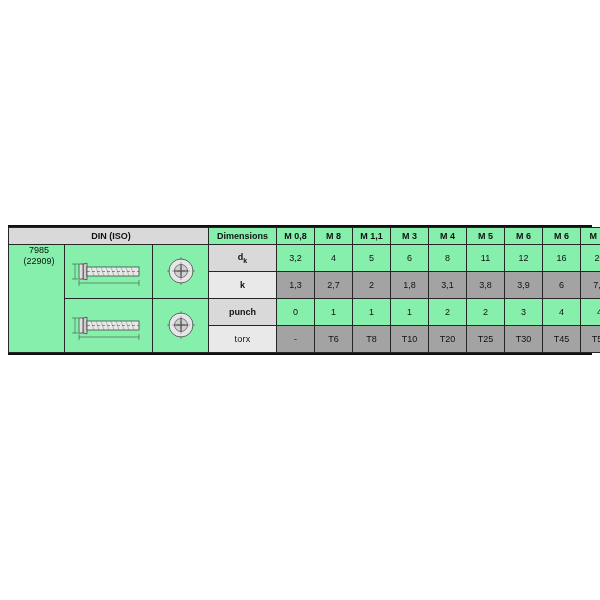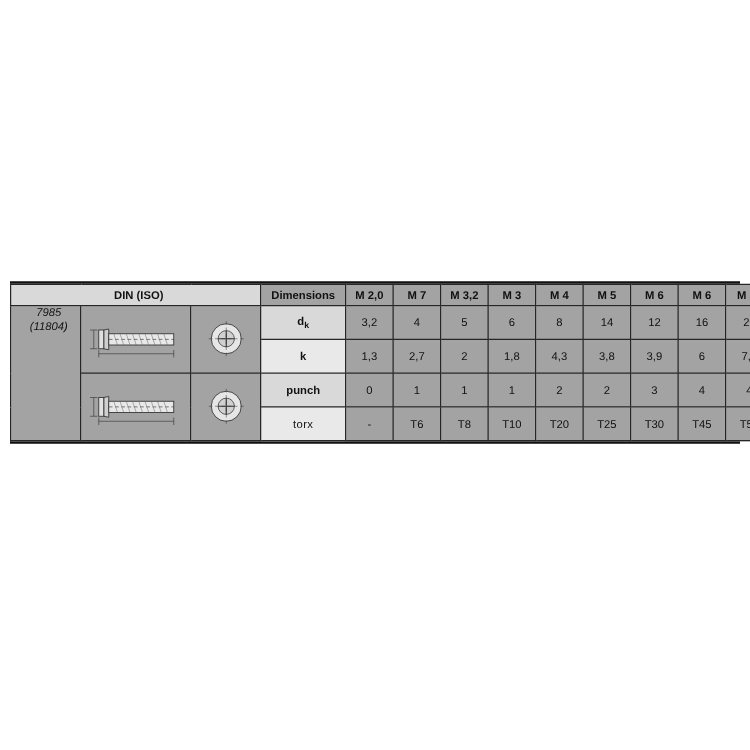--- a/index.html
+++ b/index.html
@@ -30,21 +30,21 @@
     width: 584px;
     table-layout: fixed;
   }
   table.spec td, table.spec th {
     border: 1px solid #262626;
     padding: 0;
     text-align: center;
     vertical-align: middle;
     font-size: 9px;
     color: #111;
-    background: #a3a3a3;
+    background: #86efac;
   }
   .hdr-row td {
     background: #d9d9d9;
     font-weight: bold;
     height: 16px;
     font-size: 8.5px;
   }
   .din-cell {
     background: #d9d9d9 !important;
     font-weight: bold;
@@ -53,21 +53,20 @@
     font-size: 8.5px;
     margin-left: 20px;
   }
   .code-cell {
     text-align: center;
     padding-left: 5px !important;
     vertical-align: top !important;
     font-size: 8.5px;
     line-height: 1.25;
     background: #ffffff;
-    font-style: italic;
   }
   .dim-label {
     background: #d9d9d9 !important;
     font-weight: bold;
     font-size: 9px;
   }
   .dim-label.alt {
     background: #e9e9e9 !important;
   }
   .row-alt td.val {
@@ -118,35 +117,35 @@
         <col style="width:38px">
         <col style="width:38px">
         <col style="width:38px">
         <col style="width:38px">
       </colgroup>
 
       <tbody>
           <tr class="hdr-row">
         <td colspan="3" class="din-cell">DIN (ISO)</td>
         <td>Dimensions</td>
-        <td>M 2,0</td>
-        <td>M 7</td>
-        <td>M 3,2</td>
+        <td>M 0,8</td>
+        <td>M 8</td>
+        <td>M 1,1</td>
         <td>M 3</td>
         <td>M 4</td>
         <td>M 5</td>
         <td>M 6</td>
         <td>M 6</td>
         <td>M 10</td>
       </tr>
 
       <tr>
         <td rowspan="4" class="code-cell">
           <div>7985</div>
-          <div>(11804)</div>
+          <div>(22909)</div>
         </td>
         <td rowspan="2" class="drawing-cell">
           <div class="drawing-box">
             <svg width="88" height="37" viewBox="0 0 88 37">
 
               <path d="M18 11 L22 10.2 L22 26.8 L18 26 Z" fill="#cfcfcf" stroke="#333" stroke-width="0.7"></path>
               <rect x="14" y="11" width="4" height="15" fill="#e0e0e0" stroke="#333" stroke-width="0.7"></rect>
 
               <rect x="22" y="14" width="52" height="9" fill="#e8e8e8" stroke="#333" stroke-width="0.7"></rect>
               <line x1="22" y1="18.5" x2="74" y2="18.5" stroke="#333" stroke-width="0.5" stroke-dasharray="3,2"></line>
@@ -183,33 +182,33 @@
               <line x1="14" y1="18" x2="42" y2="18" stroke="#333" stroke-width="0.4" stroke-dasharray="3,2"></line>
             </svg>
           </div>
         </td>
         <td class="dim-label">d<span class="sub">k</span></td>
         <td class="val">3,2</td>
         <td class="val">4</td>
         <td class="val">5</td>
         <td class="val">6</td>
         <td class="val">8</td>
-        <td class="val">14</td>
+        <td class="val">11</td>
         <td class="val">12</td>
         <td class="val">16</td>
         <td class="val">20</td>
       </tr>
 
       <tr class="row-alt">
         <td class="dim-label alt">k</td>
         <td class="val">1,3</td>
         <td class="val">2,7</td>
         <td class="val">2</td>
         <td class="val">1,8</td>
-        <td class="val">4,3</td>
+        <td class="val">3,1</td>
         <td class="val">3,8</td>
         <td class="val">3,9</td>
         <td class="val">6</td>
         <td class="val">7,5</td>
       </tr>
 
       <tr>
         <td rowspan="2" class="drawing-cell">
           <div class="drawing-box">
             <svg width="88" height="37" viewBox="0 0 88 37">

